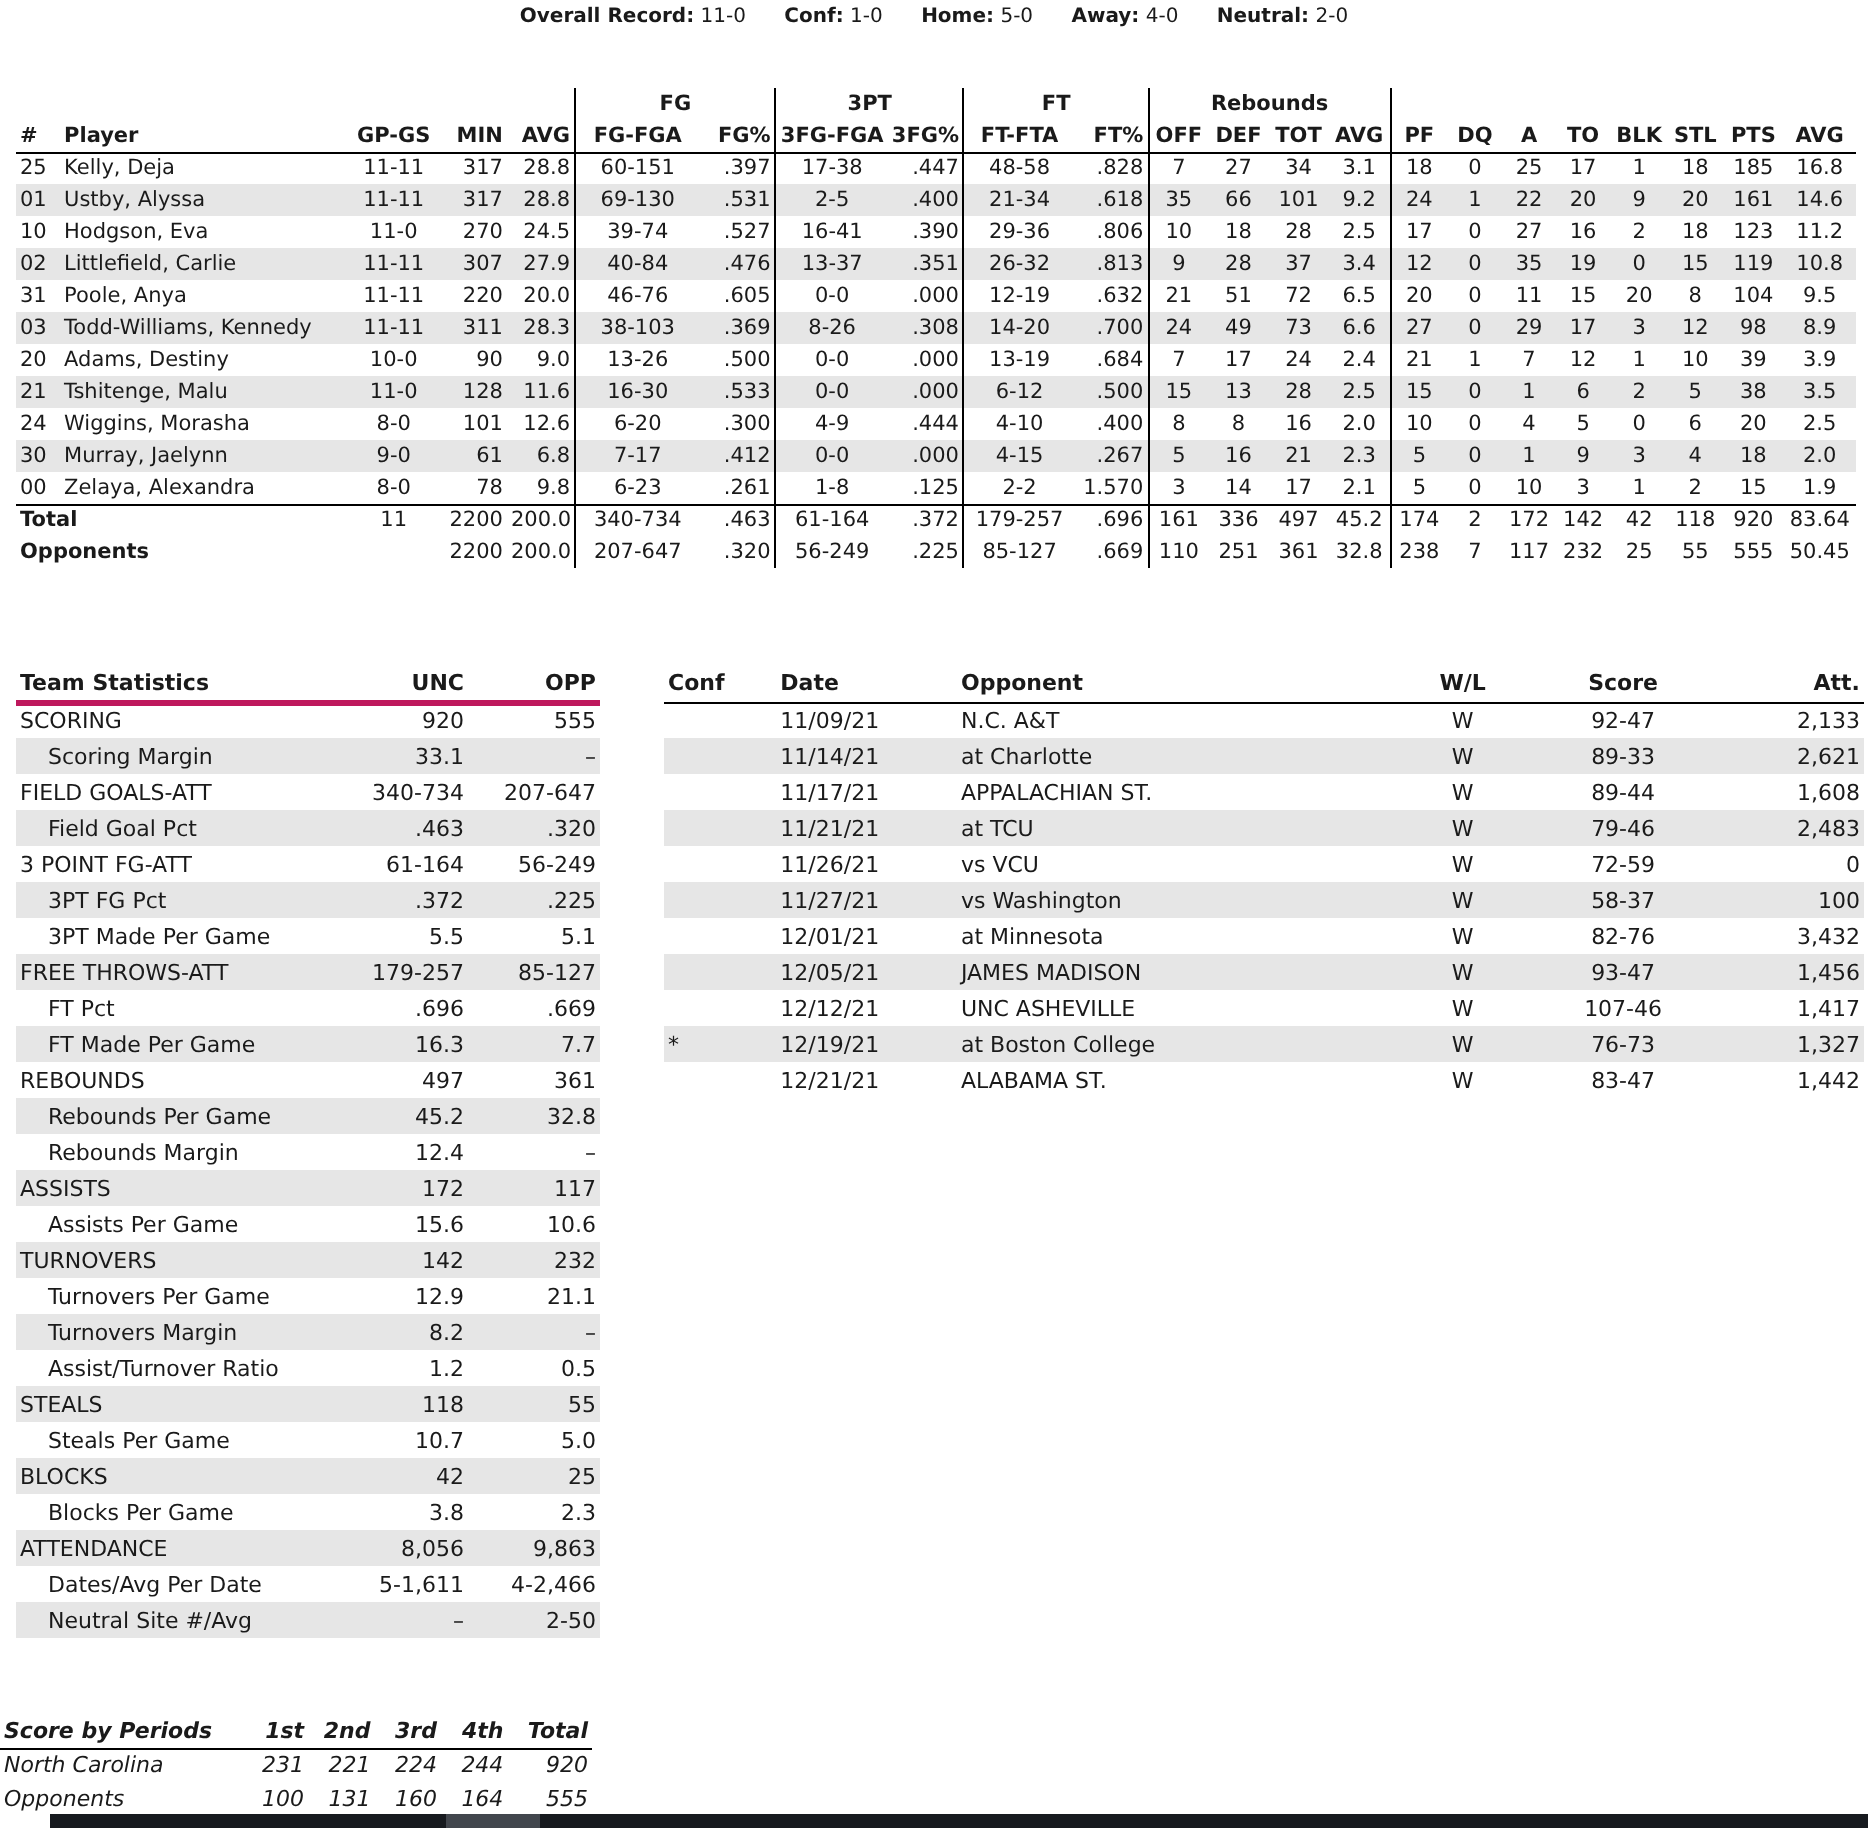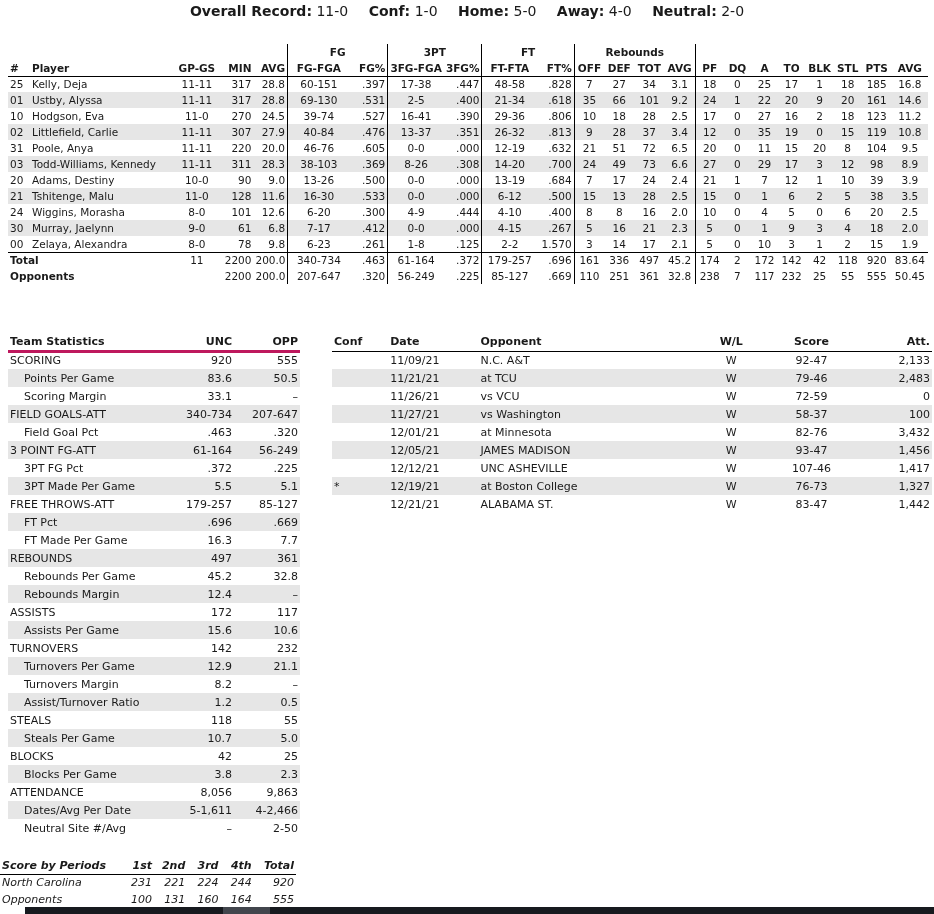--- a/index.html
+++ b/index.html
@@ -14,21 +14,21 @@
   th,td { padding:0 2px; white-space:nowrap; overflow:hidden; font-weight:normal; }
   thead th { font-weight:bold; }
   .L{text-align:left;} .C{text-align:center;} .R{text-align:right;}
   .sep{ border-left:1px solid #000; }
   .bold{ font-weight:bold; }
   .ind{ padding-left:16px; }
 
   
   .record-bar{
     position:absolute; top:3px; left:0; width:100%;
-    text-align:center; font-size:14px;
+    text-align:center; font-size:10px;
   }
   .rec-item{ margin:0 8px; }
   .rec-item b{ font-weight:bold; }
 
   
   .player-wrap{ position:absolute; top:44px; left:8px; width:920px; }
   .player-table th, .player-table td{ height:16px; font-size:10.5px; }
   .player-table thead tr.cols th{ border-bottom:1px solid #000; }
   .player-table tbody tr:nth-child(even){ background:#e6e6e6; }
   .player-table tfoot tr.total td{ border-top:1px solid #000; }
@@ -478,25 +478,20 @@
         <th class="R">OPP</th>
       </tr>
     </thead>
     <tbody id="team-body">
         <tr>
           <td class="L">SCORING</td>
           <td class="R">920</td>
           <td class="R">555</td>
         </tr>
         <tr>
-          <td class="L ind">Points Per Game</td>
-          <td class="R">83.6</td>
-          <td class="R">50.5</td>
-        </tr>
-        <tr>
           <td class="L ind">Scoring Margin</td>
           <td class="R">33.1</td>
           <td class="R">–</td>
         </tr>
         <tr>
           <td class="L">FIELD GOALS-ATT</td>
           <td class="R">340-734</td>
           <td class="R">207-647</td>
         </tr>
         <tr>
@@ -642,20 +637,36 @@
         <tr>
           <td class="L"></td>
           <td class="L">11/09/21</td>
           <td class="L">N.C. A&amp;T</td>
           <td class="C">W</td>
           <td class="C">92-47</td>
           <td class="R">2,133</td>
         </tr>
         <tr>
           <td class="L"></td>
+          <td class="L">11/14/21</td>
+          <td class="L">at Charlotte</td>
+          <td class="C">W</td>
+          <td class="C">89-33</td>
+          <td class="R">2,621</td>
+        </tr>
+        <tr>
+          <td class="L"></td>
+          <td class="L">11/17/21</td>
+          <td class="L">APPALACHIAN ST.</td>
+          <td class="C">W</td>
+          <td class="C">89-44</td>
+          <td class="R">1,608</td>
+        </tr>
+        <tr>
+          <td class="L"></td>
           <td class="L">11/21/21</td>
           <td class="L">at TCU</td>
           <td class="C">W</td>
           <td class="C">79-46</td>
           <td class="R">2,483</td>
         </tr>
         <tr>
           <td class="L"></td>
           <td class="L">11/26/21</td>
           <td class="L">vs VCU</td>

